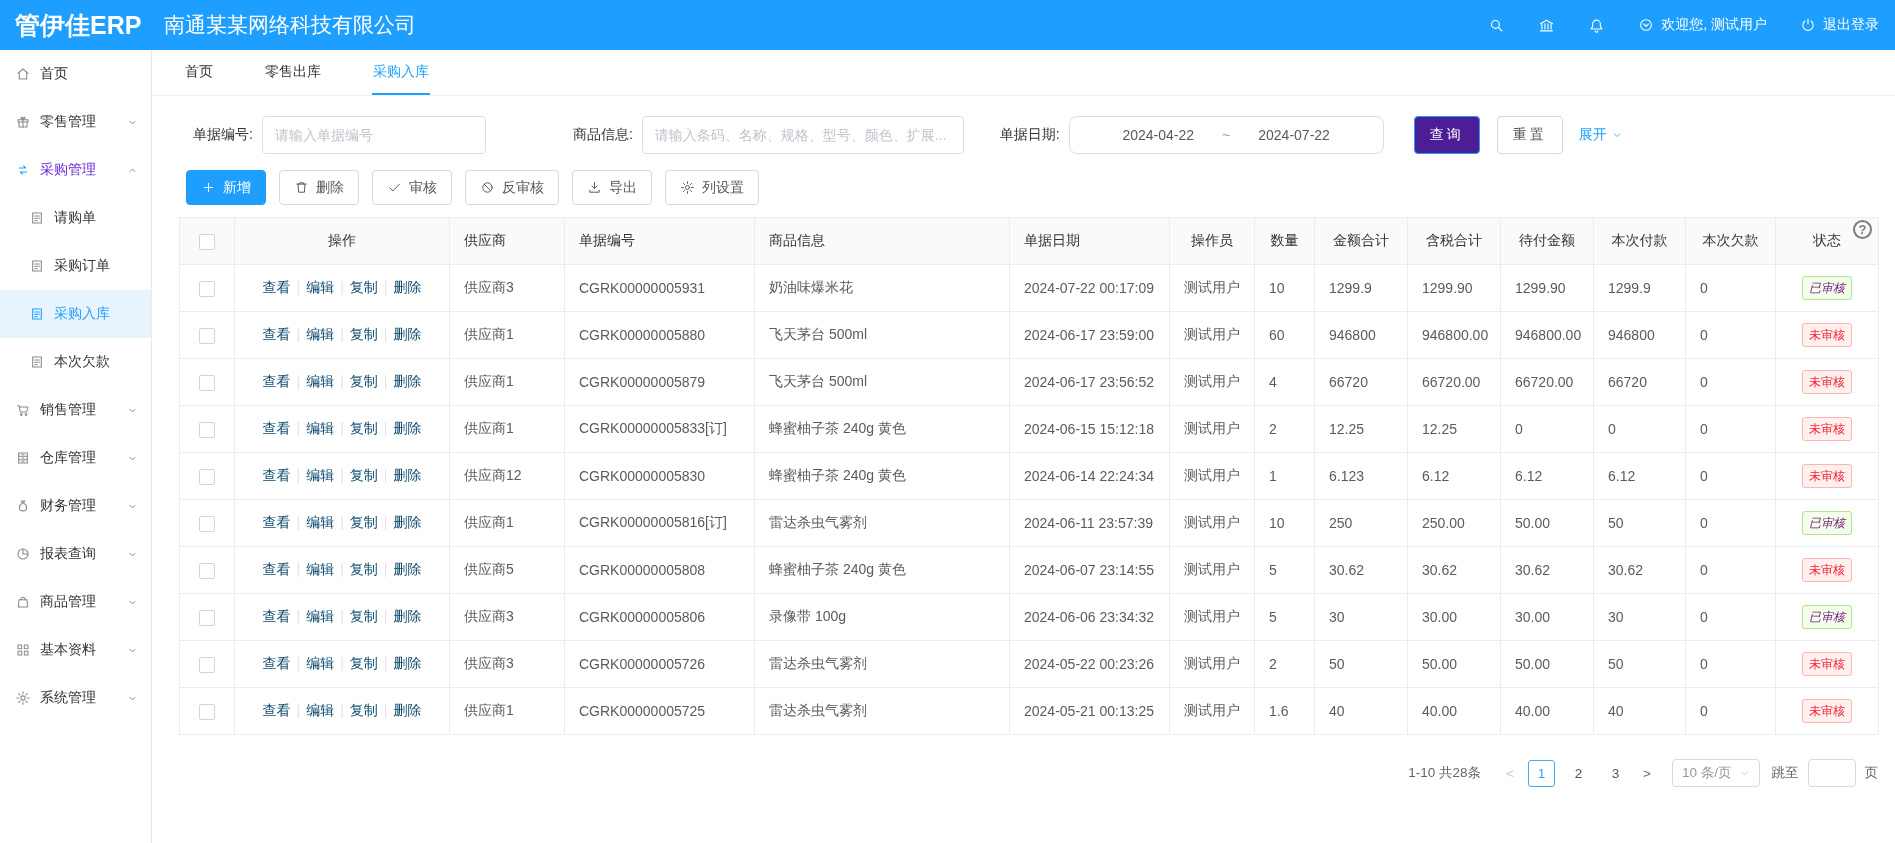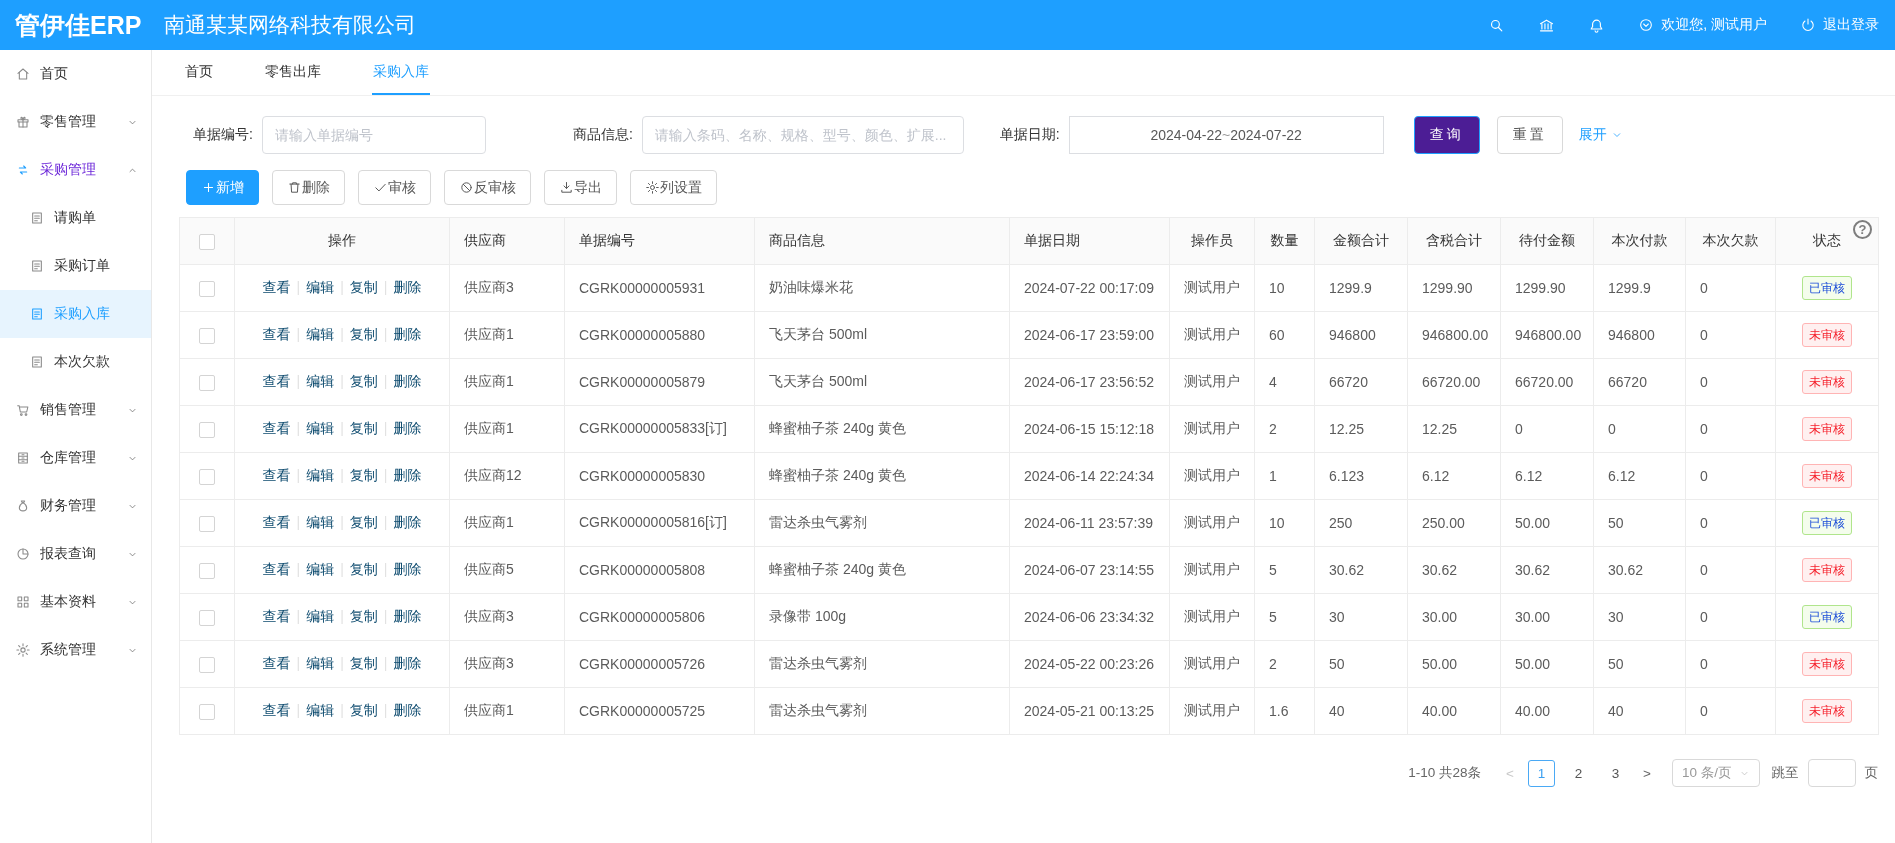--- a/index.html
+++ b/index.html
@@ -43,55 +43,55 @@
          border-bottom:2px solid transparent; padding:0 1px; }
   .tab.active { color:#1e9fff; border-bottom-color:#1e9fff; }
 
   .filter-bar { display:flex; align-items:center; margin:20px 0 0 41px; height:38px; white-space:nowrap; }
   .f-label { color:#333; margin-right:9px; }
   .f-input { height:38px; border:1px solid #dcdee2; border-radius:4px; padding:0 12px;
              font-size:14px; color:#595959; outline:none; font-family:inherit; }
   .f-input::placeholder { color:#bfc3cb; }
   #bill-input { width:224px; margin-right:87px; }
   #goods-input { width:322px; margin-right:36px; }
-  .date-box { width:315px; height:38px; border:1px solid #dcdee2; border-radius:0;
-              display:flex; align-items:center; justify-content:center; 
+  .date-box { width:315px; height:38px; border:1px solid #dcdee2; border-radius:8px;
+              display:flex; align-items:center; justify-content:center; gap:28px;
               color:#595959; margin-right:30px; cursor:pointer; }
   .date-sep { color:#9a9a9a; }
   .btn { height:38px; border-radius:4px; border:1px solid #d9d9d9; background:#fff; color:#595959;
          font-size:14px; padding:0 15px; cursor:pointer; font-family:inherit; letter-spacing:3px; }
   .btn-primary { background:#4c1d95; border-color:#1e9fff; color:#fff; }
   #search-btn { margin-right:17px; }
   #reset-btn { margin-right:16px; }
   .expand-link { color:#1e9fff; display:flex; align-items:center; gap:4px; cursor:pointer; }
   .expand-link .icw { font-size:12px; }
 
   .toolbar { display:flex; align-items:center; margin:16px 0 0 34px; }
-  .tbtn { height:35px; display:flex; align-items:center; padding:0 14px;
+  .tbtn { height:35px; display:flex; align-items:center; gap:7px; padding:0 14px;
           border:1px solid #d9d9d9; border-radius:4px; background:#fff; color:#595959;
           font-size:14px; margin-right:13px; cursor:pointer; font-family:inherit; }
   .tbtn .icw { font-size:15px; }
   .tbtn.primary { background:#1e9fff; color:#fff; border-color:#1e9fff; }
   .help-circle { position:absolute; right:23px; top:170px; width:19px; height:19px;
                  border:2px solid #7d7d7d; border-radius:50%; color:#7d7d7d; font-size:13px;
                  display:flex; align-items:center; justify-content:center; font-weight:bold; cursor:pointer; }
 
   
   .grid { margin:12px 0 0 27px; border-collapse:collapse; table-layout:fixed; width:1699px; font-size:14px;padding-left:12px; }
   .grid th, .grid td { border:1px solid #ececec; height:47px; padding:0 14px;
                        color:#5b5b5b; overflow:hidden; white-space:nowrap; text-align:left; }
   .grid th { background:#fafafa; color:#333; font-weight:400; }
   .grid th.c, .grid td.c { text-align:center; padding:0 2px; }
   .cb { width:16px; height:16px; border:1px solid #d4d4d4; border-radius:2px; background:#fff;
         display:inline-block; vertical-align:middle; cursor:pointer; }
   .op-link { color:#0c4a6e; cursor:pointer; }
   .op-sep { color:#e2e2e2; margin:0 6px; }
   .badge { display:inline-block; font-size:12px; line-height:1; padding:5px 6px;
            border-radius:3px; border:1px solid; }
-  .badge.audited { color:#1d4ed8; background:#f4fdec; border-color:#b0e58c; }
+  .badge.audited { color:#701a75; background:#f4fdec; border-color:#b0e58c;font-style:italic; }
   .badge.unaudited { color:#f5222d; background:#fff0f0; border-color:#ffb4b4; }
 
   
   .pagination { display:flex; align-items:center; justify-content:flex-end;
                 margin:24px 17px 0 0; font-size:13.5px; color:#666; }
   .pg-total { margin-right:16px; }
   .pg-arrow { width:26px; text-align:center; cursor:pointer; color:#666; }
   .pg-arrow.disabled { color:#c9c9c9; }
   .pg-page { min-width:27px; height:27px; line-height:25px; text-align:center; margin:0 5px;
              border:1px solid transparent; border-radius:3px; cursor:pointer; color:#555; }
@@ -271,20 +271,34 @@
       </span>
     </div>
     <div class="side-item">
       <span class="icw s-ic">
         <svg viewBox="0 0 24 24" fill="none" stroke="currentColor" stroke-width="1.6" stroke-linecap="round" stroke-linejoin="round">
           <circle cx="12" cy="12" r="7.5"></circle>
           <path d="M12 4.5V12h7.5"></path>
         </svg>
       </span>
       <span>报表查询</span>
+      <span class="icw s-arrow">
+        <svg viewBox="0 0 24 24" fill="none" stroke="currentColor" stroke-width="1.6" stroke-linecap="round" stroke-linejoin="round">
+          <path d="M6.5 9.5 L12 15 L17.5 9.5"></path>
+        </svg>
+      </span>
+    </div>
+    <div class="side-item">
+      <span class="icw s-ic">
+        <svg viewBox="0 0 24 24" fill="none" stroke="currentColor" stroke-width="1.6" stroke-linecap="round" stroke-linejoin="round">
+          <path d="M6 8.5h12l1 11H5z"></path>
+          <path d="M9 8.5V8a3 3 0 0 1 6 0v.5"></path>
+        </svg>
+      </span>
+      <span>商品管理</span>
       <span class="icw s-arrow">
         <svg viewBox="0 0 24 24" fill="none" stroke="currentColor" stroke-width="1.6" stroke-linecap="round" stroke-linejoin="round">
           <path d="M6.5 9.5 L12 15 L17.5 9.5"></path>
         </svg>
       </span>
     </div>
     <div class="side-item">
       <span class="icw s-ic">
         <svg viewBox="0 0 24 24" fill="none" stroke="currentColor" stroke-width="1.6" stroke-linecap="round" stroke-linejoin="round">
           <rect x="4.5" y="4.5" width="5.5" height="5.5"></rect>

